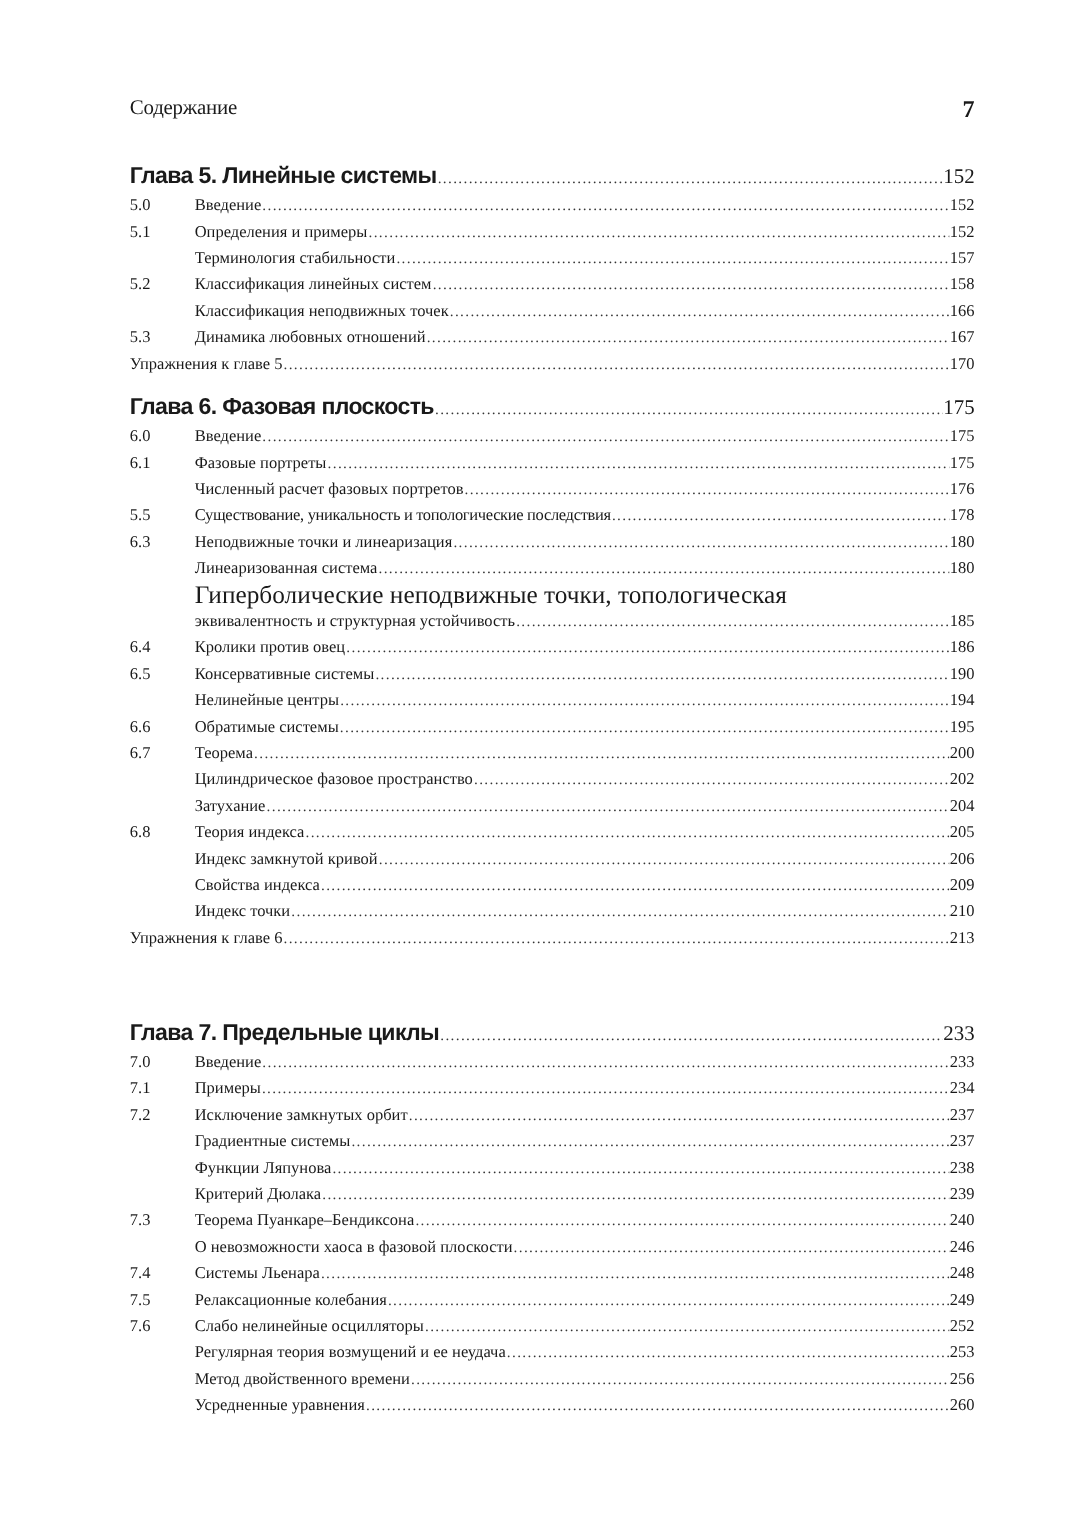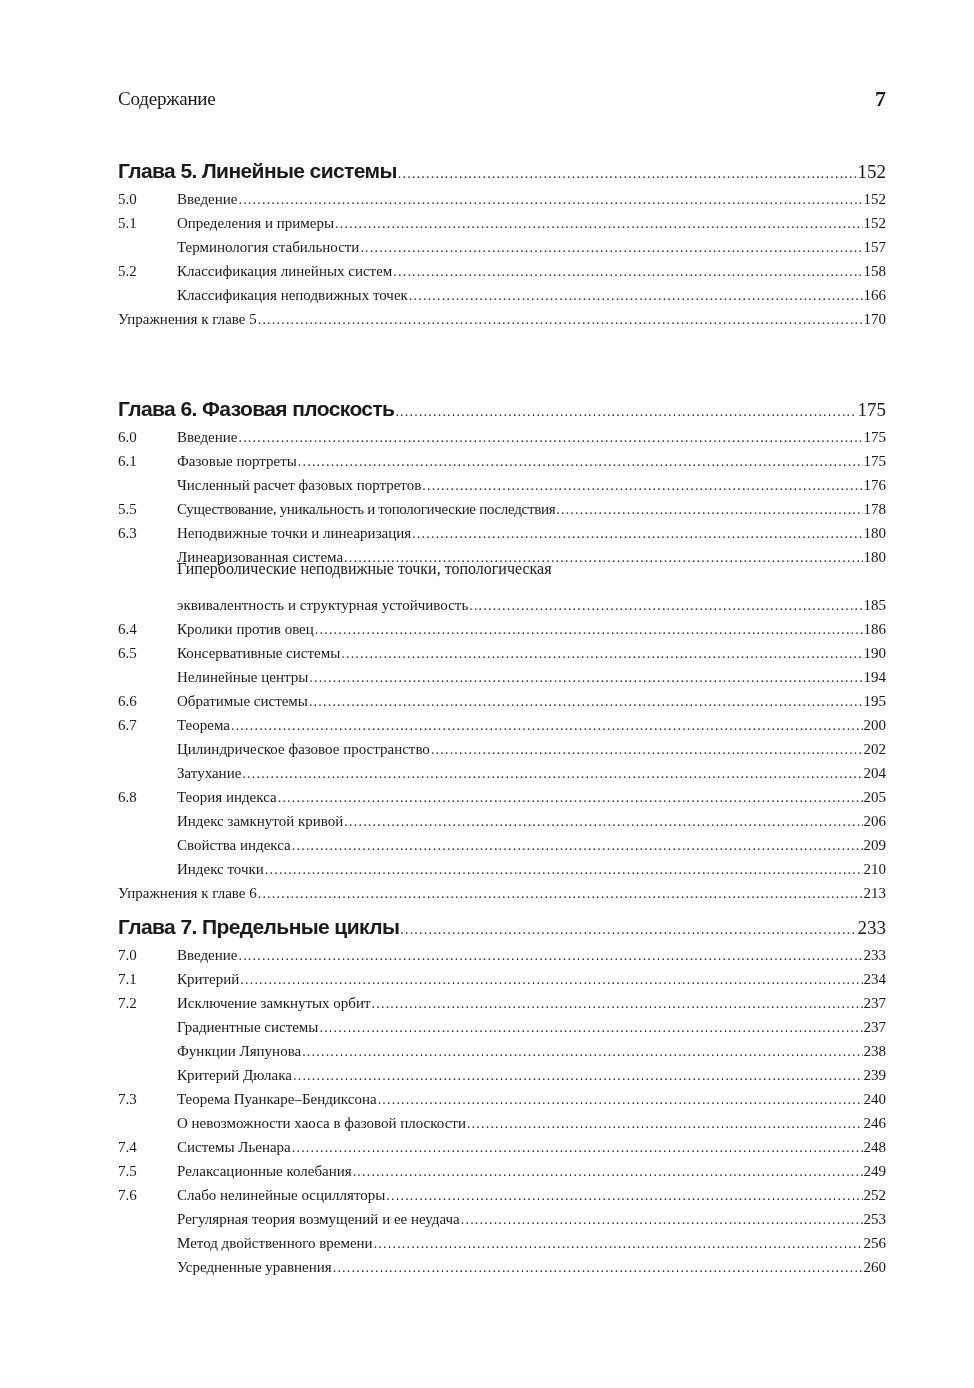--- a/index.html
+++ b/index.html
@@ -8,25 +8,25 @@
   .running-head { position:absolute; left:118px; top:86px; width:768px; height:28px; }
   .rh-title { position:absolute; left:0; top:2px; font-size:19px; letter-spacing:-0.2px; }
   .rh-num { position:absolute; right:0; top:0; font-size:22px; font-weight:bold; }
   .toc { position:absolute; left:118px; width:768px; }
   .line { position:relative; height:24px; line-height:24px; font-size:15px; display:flex; align-items:baseline; white-space:nowrap; }
   .num { width:59px; flex:0 0 59px; }
   .indent { width:59px; flex:0 0 59px; }
   .title { flex:0 0 auto; }
   .leader { flex:1 1 auto; overflow:hidden; margin:0 1px; letter-spacing:1.2px; color:#333; font-size:14px; }
   .leader::before { content:"........................................................................................................................................................................................................................"; }
-  .page { flex:0 0 auto; text-align:right;margin-top:12px; }
+  .page { flex:0 0 auto; text-align:right; }
   .chapter { height:30px; line-height:30px; font-family:"Liberation Sans","DejaVu Sans",sans-serif; font-weight:bold; font-size:21px; letter-spacing:-0.6px; }
   .chapter .page { font-family:"Liberation Serif","DejaVu Serif",serif; font-weight:normal; font-size:19px; letter-spacing:0; }
   .chapter .leader { font-family:"Liberation Serif","DejaVu Serif",serif; font-weight:normal; letter-spacing:1.2px; }
-  .cont { height:24px; line-height:24px; font-size:16px; }
+  .cont { height:24px; line-height:24px; font-size:23px; }
 </style>
 </head>
 <body>
 
 <div class="running-head">
   <span class="rh-title">Содержание</span>
   <span class="rh-num">7</span>
 </div>
 
 <div class="toc" style="top:145px;">
@@ -59,27 +59,33 @@
       <span class="leader"></span>
       <span class="page">158</span>
     </div>
   <div class="line">
       <span class="indent"></span>
       <span class="title">Классификация неподвижных точек</span>
       <span class="leader"></span>
       <span class="page">166</span>
     </div>
   <div class="line">
+      <span class="num">5.3</span>
+      <span class="title">Динамика любовных отношений</span>
+      <span class="leader"></span>
+      <span class="page">167</span>
+    </div>
+  <div class="line">
       <span class="title">Упражнения к главе 5</span>
       <span class="leader"></span>
       <span class="page">170</span>
     </div>
 </div>
 
-<div class="toc" style="top:383px;">
+<div class="toc" style="top:355px;">
   <div class="line chapter">
     <span class="title">Глава 6. Фазовая плоскость</span>
       <span class="leader"></span>
       <span class="page">175</span>
   </div>
   <div class="line">
       <span class="num">6.0</span>
       <span class="title">Введение</span>
       <span class="leader"></span>
       <span class="page">175</span>
@@ -190,35 +196,35 @@
       <span class="leader"></span>
       <span class="page">210</span>
     </div>
   <div class="line">
       <span class="title">Упражнения к главе 6</span>
       <span class="leader"></span>
       <span class="page">213</span>
     </div>
 </div>
 
-<div class="toc" style="top:901px;">
+<div class="toc" style="top:924px;">
   <div class="line chapter">
     <span class="title">Глава 7. Предельные циклы</span>
       <span class="leader"></span>
       <span class="page">233</span>
   </div>
   <div class="line">
       <span class="num">7.0</span>
       <span class="title">Введение</span>
       <span class="leader"></span>
       <span class="page">233</span>
     </div>
   <div class="line">
       <span class="num">7.1</span>
-      <span class="title">Критерий</span>
+      <span class="title">Примеры</span>
       <span class="leader"></span>
       <span class="page">234</span>
     </div>
   <div class="line">
       <span class="num">7.2</span>
       <span class="title">Исключение замкнутых орбит</span>
       <span class="leader"></span>
       <span class="page">237</span>
     </div>
   <div class="line">

